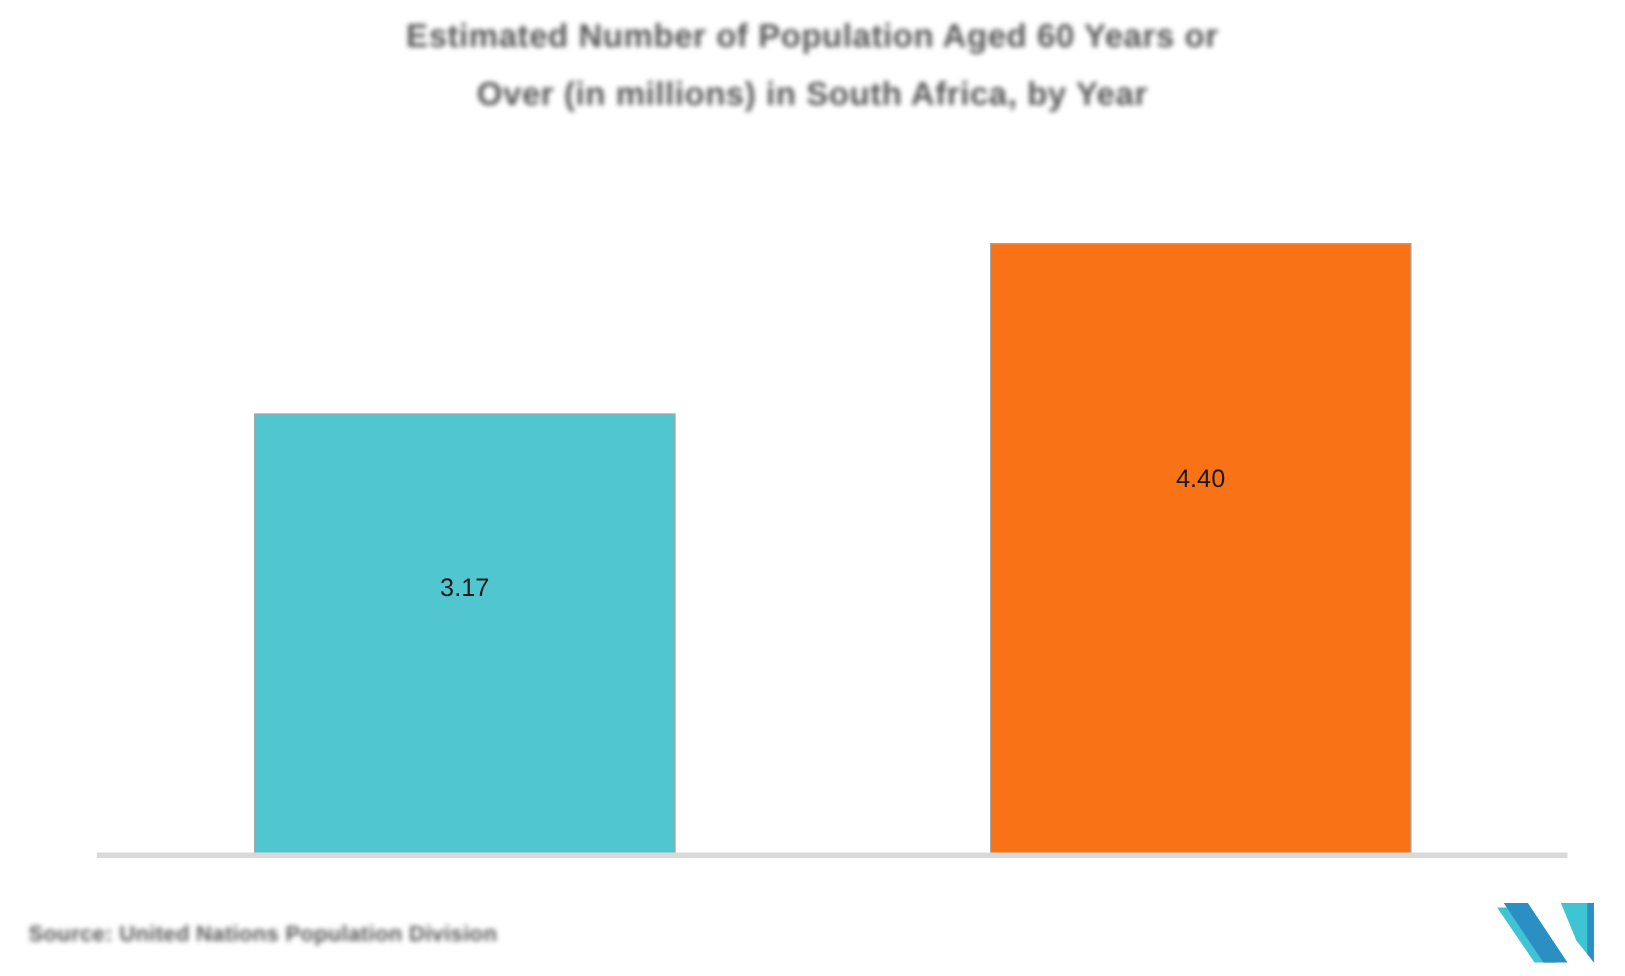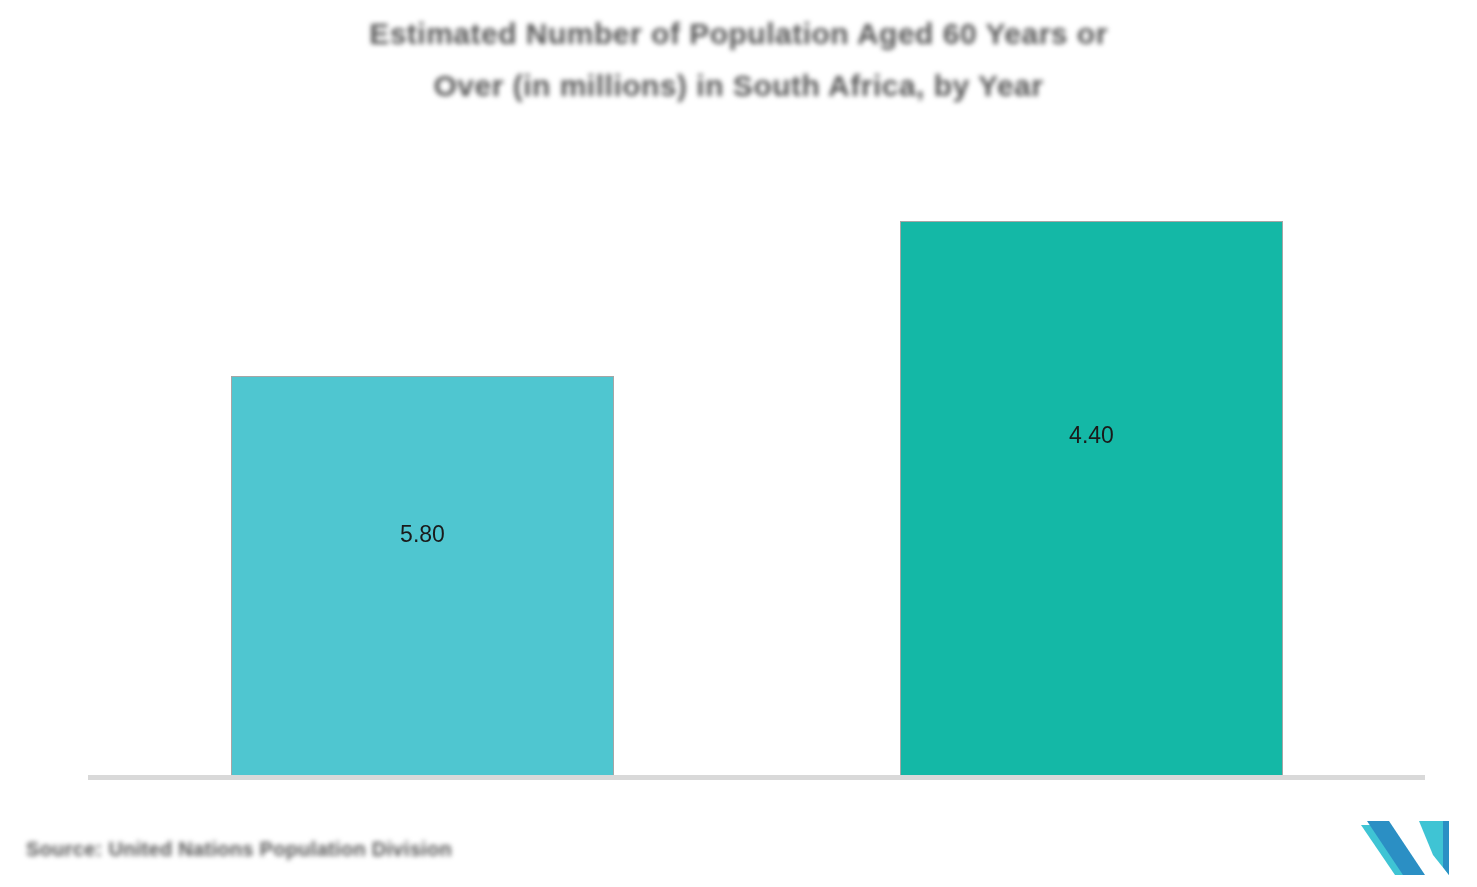--- a/index.html
+++ b/index.html
@@ -151,26 +151,26 @@
     <span class="title-line">Estimated Number of Population Aged 60 Years or</span>
     <span class="title-line">Over (in millions) in South Africa, by Year</span>
   </div>
 
   <div id="plot-area"></div>
 
   <div id="bars">
 
     <div class="bar-group">
       <div class="bar" id="bar-1" style="height: 401px; background: rgb(79, 198, 208); border-color: rgb(166, 166, 166);">
-        <span class="bar-value" id="bar-1-value" style="top: 144px;">5.80</span>
+        <span class="bar-value" id="bar-1-value" style="top: 144px;">3.17</span>
       </div>
     </div>
 
     <div class="bar-group">
-      <div class="bar" id="bar-2" style="height: 556px; background: #14b8a6; border-color: rgb(166, 166, 166);">
+      <div class="bar" id="bar-2" style="height: 556px; background: #f97316; border-color: rgb(166, 166, 166);">
         <span class="bar-value" id="bar-2-value" style="top: 200px;">4.40</span>
       </div>
     </div>
 
   </div>
 
   <div id="axis-line" style="background: rgb(217, 217, 217);"></div>
 
   <div id="category-labels">
     <div class="category-label">&nbsp;</div>

